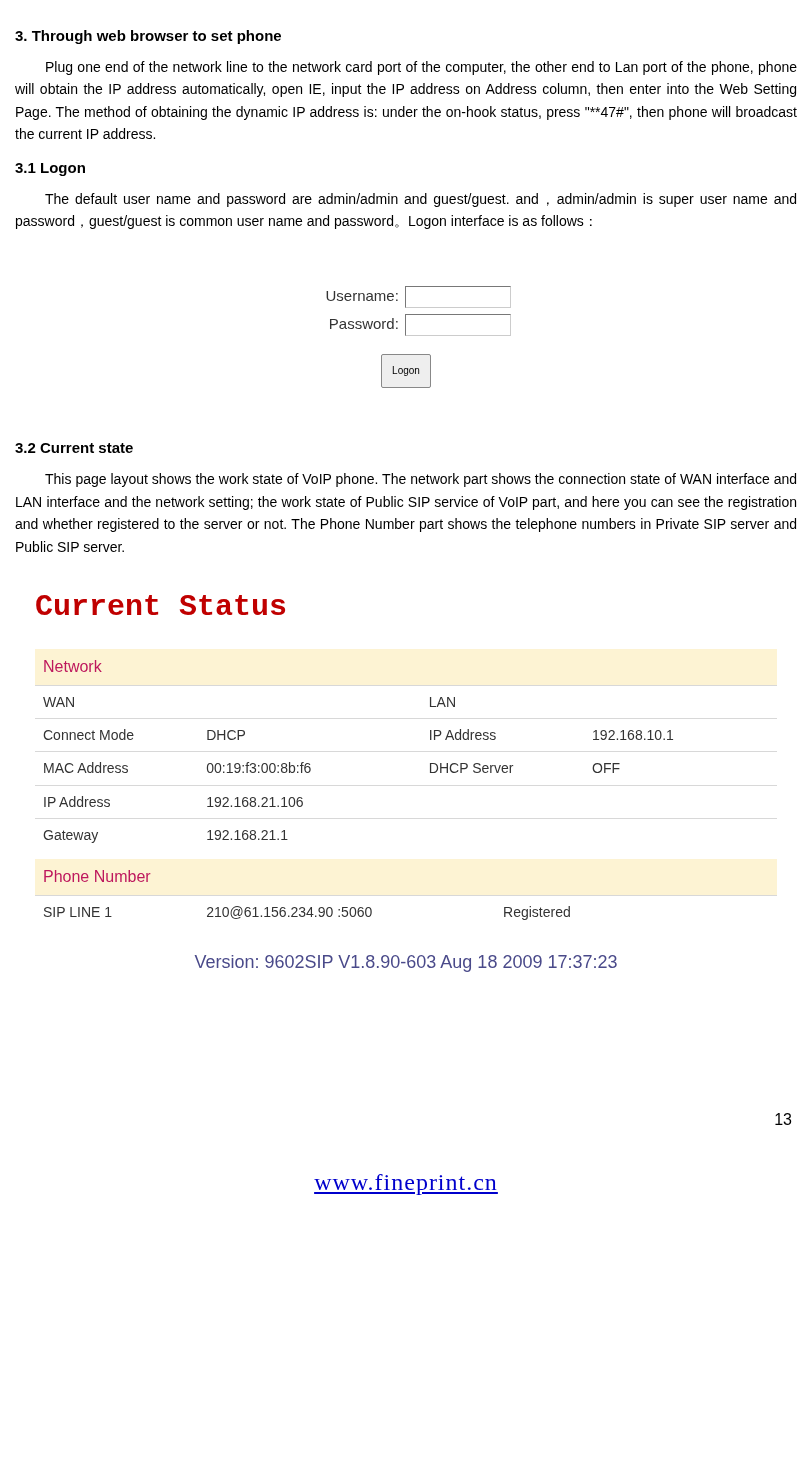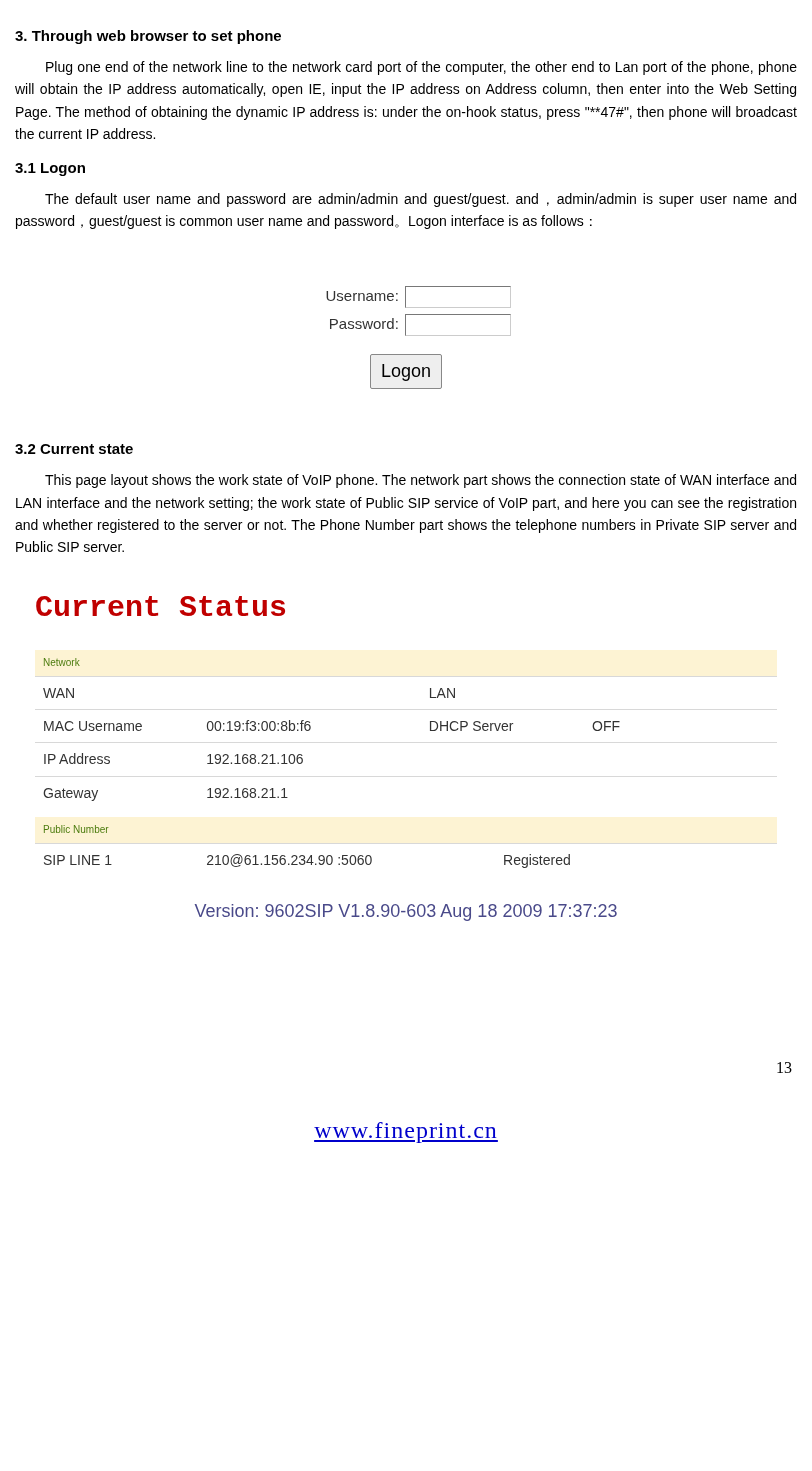--- a/index.html
+++ b/index.html
@@ -39,23 +39,23 @@
     }
     .logon-row input {
       width: 100px;
       border: 1px inset #ccc;
       height: 18px;
       margin-left: 2px;
     }
     .logon-button {
       margin-top: 14px;
       display: inline-block;
-      padding: 2px 10px;
+      padding: 8px 10px;
       font-family: Arial, sans-serif;
-      font-size: 18px;
+      font-size: 10px;
       background: #eee;
       border: 1px solid #888;
       border-radius: 2px;
     }
     .status-area {
       margin: 25px 20px 0 20px;
     }
     .status-title {
       color: #c00000;
       font-weight: bold;
@@ -69,34 +69,34 @@
       font-family: Arial, sans-serif;
       font-size: 14px;
       color: #333;
     }
     .status-table td {
       padding: 5px 8px;
       border-top: 1px solid #d8d8d8;
     }
     .section-header {
       background: #fdf3d3;
-      font-size: 10px;
+      font-size: 16px;
       padding: 6px 8px;
-      color: #4d7c0f;
+      color: #be185d;
     }
     .version {
       text-align: center;
       color: #4a4a8a;
       font-family: Arial, sans-serif;
       font-size: 18px;
       padding: 20px 0 5px 0;
     }
     .page-number {
       text-align: right;
-      font-family: Liberation Serif, serif;
+      font-family: Liberation Sans, sans-serif;
       font-size: 16px;
       margin-top: 125px;
       margin-right: 5px;
     }
     .footer-link {
       text-align: center;
       color: #0000cc;
       text-decoration: underline;
       font-family: "SimSun", serif;
       font-size: 24px;
@@ -137,21 +137,27 @@
         <tr class="no-bt">
           <td colspan="4" class="section-header">Network</td>
         </tr>
     <tr>
       <td width="22%">WAN</td>
       <td width="30%"></td>
       <td width="22%">LAN</td>
       <td></td>
     </tr>
     <tr>
-      <td>MAC Username</td>
+      <td>Connect Mode</td>
+      <td>DHCP</td>
+      <td>IP Address</td>
+      <td>192.168.10.1</td>
+    </tr>
+    <tr>
+      <td>MAC Address</td>
       <td>00:19:f3:00:8b:f6</td>
       <td>DHCP Server</td>
       <td>OFF</td>
     </tr>
     <tr>
       <td>IP Address</td>
       <td>192.168.21.106</td>
       <td></td>
       <td></td>
     </tr>
@@ -160,21 +166,21 @@
       <td>192.168.21.1</td>
       <td></td>
       <td></td>
     </tr>
   </tbody>
     </table>
 
   <table class="status-table" style="margin-top:8px">
     <tbody>
         <tr class="no-bt">
-          <td colspan="3" class="section-header">Public Number</td>
+          <td colspan="3" class="section-header">Phone Number</td>
         </tr>
     <tr>
       <td width="22%">SIP LINE 1</td>
       <td width="40%">210@61.156.234.90 :5060</td>
       <td>Registered</td>
     </tr>
   </tbody>
     </table>
 
   <div class="version">Version: 9602SIP V1.8.90-603 Aug 18 2009 17:37:23</div>

